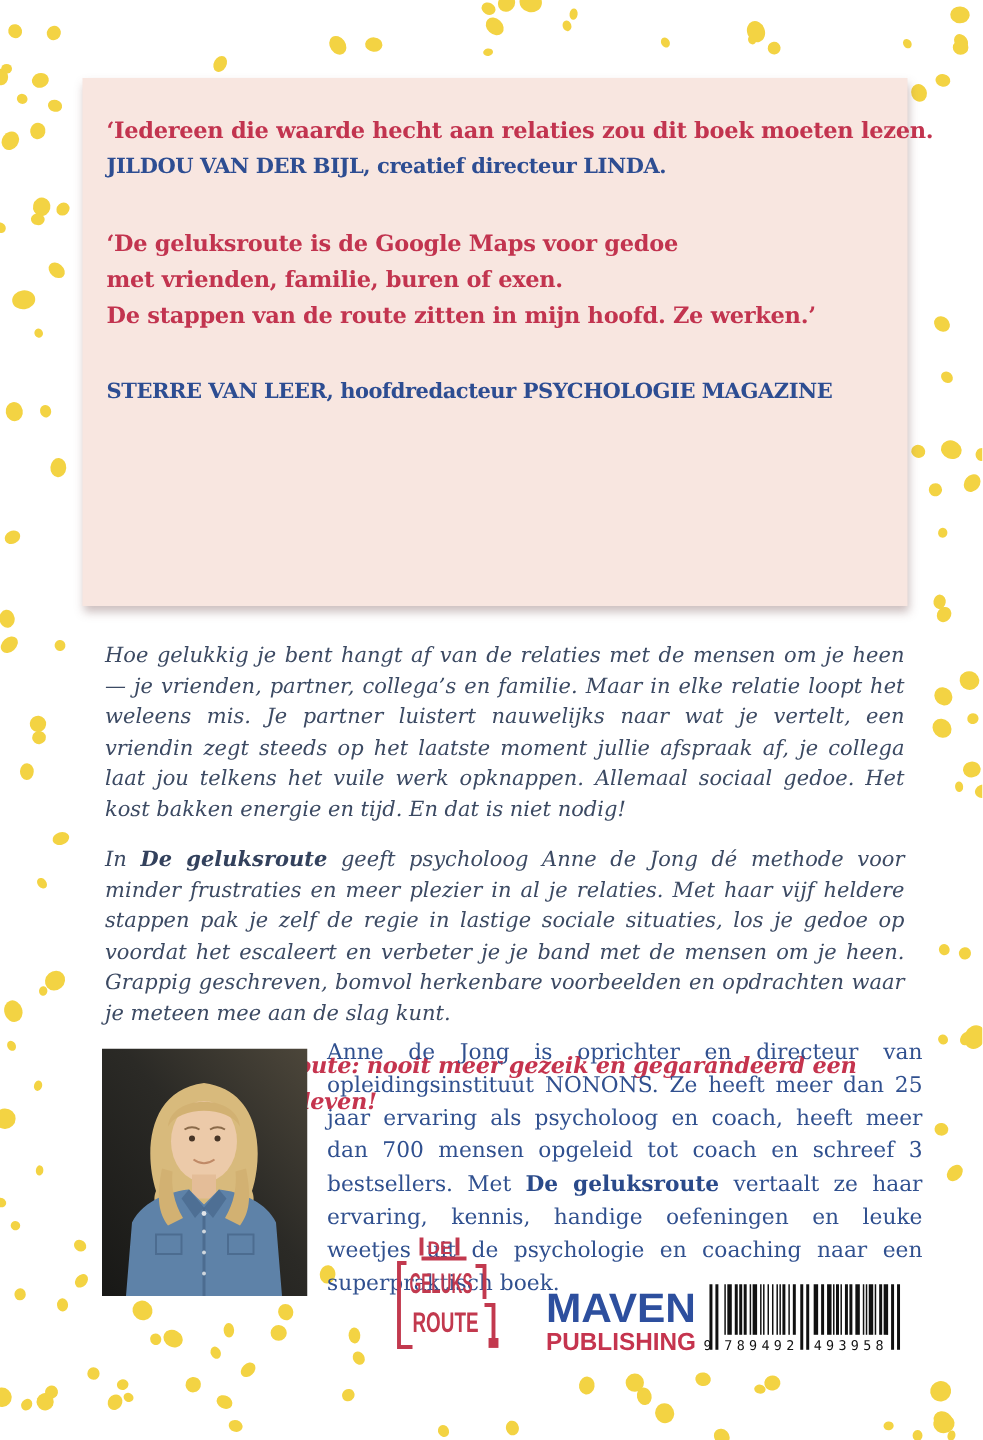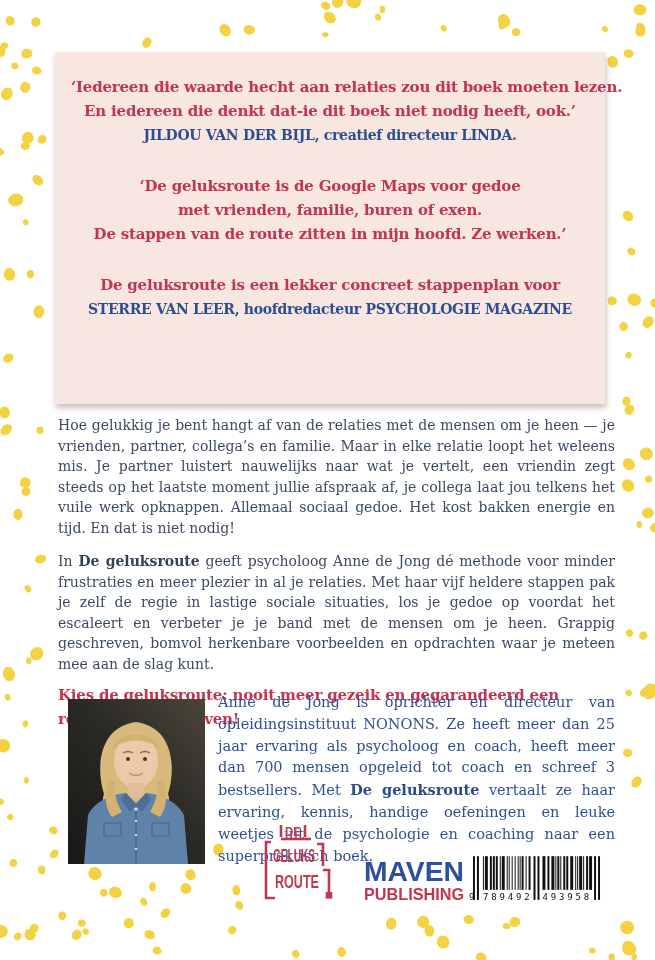--- a/index.html
+++ b/index.html
@@ -2,30 +2,30 @@
 <html><head>
 <meta charset="utf-8">
 <style>
   html,body{margin:0;padding:0;background:#fff;}
   .page{position:relative;width:655px;height:960px;background:#ffffff;overflow:hidden;
         font-family:"DejaVu Serif", serif;}
   #dots{position:absolute;left:0;top:0;z-index:0;}
   
   .panel{position:absolute;left:55px;top:52px;width:550px;height:352px;z-index:1;
          background:#f8e6e0;box-sizing:border-box;padding:23px 16px 0;
-         text-align:center;box-shadow:1px 4px 6px rgba(110,70,70,.35);}
+         text-align:left;box-shadow:1px 4px 6px rgba(110,70,70,.35);}
   .tgroup + .tgroup{margin-top:27px;}
   .qline{font-weight:bold;font-size:15px;line-height:24px;color:#c2344f;
          letter-spacing:-0.2px;white-space:nowrap;}
   .attr{font-weight:bold;font-size:14px;line-height:24px;color:#2d4d92;
         letter-spacing:-0.3px;white-space:nowrap;}
   
   .body-copy{position:absolute;left:58px;top:415px;width:557px;z-index:1;}
-  .body-copy p{margin:0;font-size:14px;line-height:20.5px;color:#3c4a63;
-               text-align:justify;}
+  .body-copy p{margin:12px;font-size:14px;line-height:20.5px;color:#3c4a63;
+               text-align:justify;font-style:italic;}
   .body-copy p.p2{margin-top:13px;}
   .body-copy p b{color:#33415c;}
   .tagline{margin-top:9px !important;font-weight:bold;font-size:15px !important;
            line-height:24px !important;color:#c5344e !important;text-align:left !important;
            letter-spacing:-0.2px;}
   
   .author-photo{position:absolute;left:68px;top:699px;width:137px;height:165px;z-index:1;}
   .bio{position:absolute;left:218px;top:692px;width:397px;z-index:1;
        font-size:14.5px;line-height:21.8px;color:#30508f;text-align:justify;margin:0;}
   .bio b{color:#2a4a8a;}
@@ -165,30 +165,28 @@
       <ellipse cx="165.4" cy="913.2" rx="5.5" ry="4.1" transform="rotate(136 165.4 913.2)" fill="#f3d343"></ellipse>
       <ellipse cx="13.4" cy="862.9" rx="4.0" ry="3.8" transform="rotate(93 13.4 862.9)" fill="#f3d343"></ellipse>
       <ellipse cx="17.9" cy="514.4" rx="4.6" ry="5.6" transform="rotate(2 17.9 514.4)" fill="#f3d343"></ellipse>
       <ellipse cx="4.4" cy="45.9" rx="3.3" ry="3.6" transform="rotate(90 4.4 45.9)" fill="#f3d343"></ellipse>
       <ellipse cx="225.2" cy="30.2" rx="6.7" ry="5.2" transform="rotate(55 225.2 30.2)" fill="#f3d343"></ellipse>
     </svg>
 
   <div class="panel">
     <div class="tgroup">
       <div class="qline">‘Iedereen die waarde hecht aan relaties zou dit boek moeten lezen.</div>
-      <div class="qline">En iedereen die denkt dat-ie dit boek niet nodig heeft, ook.’</div>
       <div class="attr">JILDOU VAN DER BIJL, creatief directeur LINDA.</div>
     </div>
     <div class="tgroup">
       <div class="qline">‘De geluksroute is de Google Maps voor gedoe</div>
       <div class="qline">met vrienden, familie, buren of exen.</div>
       <div class="qline">De stappen van de route zitten in mijn hoofd. Ze werken.’</div>
     </div>
     <div class="tgroup">
-      <div class="qline">De geluksroute is een lekker concreet stappenplan voor</div>
       <div class="attr">STERRE VAN LEER, hoofdredacteur PSYCHOLOGIE MAGAZINE</div>
     </div>
   </div>
 
   <div class="body-copy">
     <p>Hoe gelukkig je bent hangt af van de relaties met de mensen om je heen — je vrienden, partner, collega’s en familie. Maar in elke relatie loopt het weleens mis. Je partner luistert nauwelijks naar wat je vertelt, een vriendin zegt steeds op het laatste moment jullie afspraak af, je collega laat jou telkens het vuile werk opknappen. Allemaal sociaal gedoe. Het kost bakken energie en tijd. En dat is niet nodig!</p>
     <p class="p2"><span>In </span><b>De geluksroute</b><span> geeft psycholoog Anne de Jong dé methode voor minder frustraties en meer plezier in al je relaties. Met haar vijf heldere stappen pak je zelf de regie in lastige sociale situaties, los je gedoe op voordat het escaleert en verbeter je je band met de mensen om je heen. Grappig geschreven, bomvol herkenbare voorbeelden en opdrachten waar je meteen mee aan de slag kunt.</span></p>
     <p class="tagline">Kies de geluksroute: nooit meer gezeik en gegarandeerd een relaxter, leuker leven!</p>
   </div>
 

